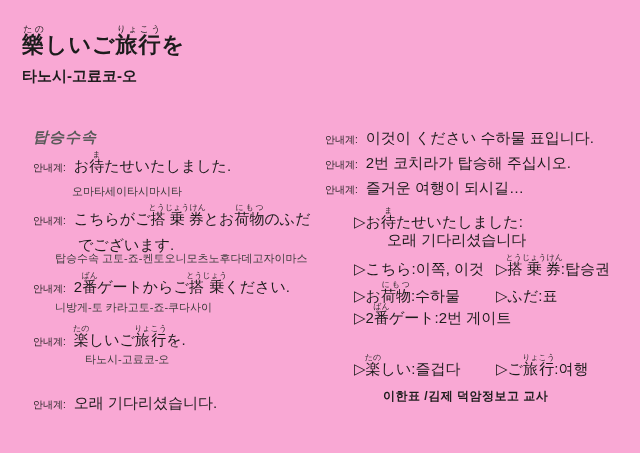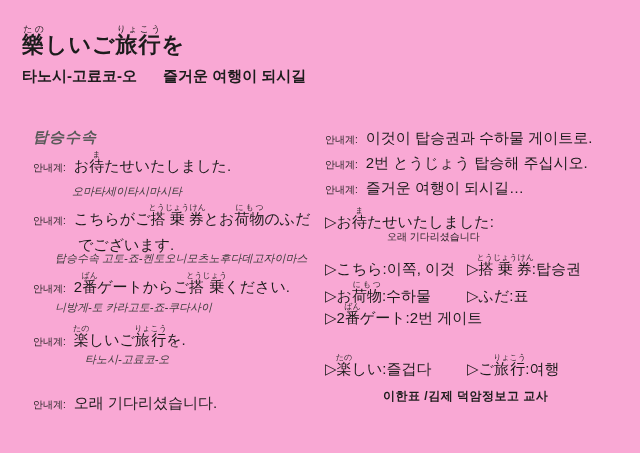--- a/index.html
+++ b/index.html
@@ -11,40 +11,39 @@
   
   .title{font-size:22px;font-weight:bold;letter-spacing:1px;}
   .title rt{font-size:9px;font-weight:normal;letter-spacing:0;}
   .subtitle{font-size:15px;font-weight:bold;}
   
   .section-heading{font-size:15px;font-style:italic;color:#5a5a5a;letter-spacing:1px;font-weight:bold;}
   
   .speaker{font-size:10px;margin-right:8px;}
   .jp{font-size:15px;}
   .jp rt{font-size:8px;font-weight:normal;color:#2a2a2a;}
-  .pron{font-size:11px;color:#3c3c3c;letter-spacing:0;font-style:italic;}
+  .pron{font-size:11px;color:#3c3c3c;letter-spacing:0;}
   
   .trans{font-size:15px;}
-  .vocab{font-size:15px;}
+  .vocab{font-size:15px;margin-left:29px;}
   .vocab rt{font-size:8px;color:#2a2a2a;}
   .vocab-first{display:inline-block;width:142px;}
-  .vocab-sub{font-size:10px;}
+  .vocab-sub{font-size:15px;}
   .credit{font-size:12px;font-weight:600;letter-spacing:0.5px;}
   ruby{ruby-position:over;}
 </style>
 </head>
 <body>
 
 <div class="page">
 
   <div class="abs title" style="left:22px;top:24px">
     <span><ruby>樂<rt>たの</rt></ruby>しいご<ruby>旅行<rt>りょこう</rt></ruby>を</span>
   </div>
   <div class="abs subtitle" style="left:22px;top:67px">타노시-고료코-오</div>
-  <div class="abs subtitle" style="left:163px;top:67px">즐거운 여행이 되시길</div>
 
   <div class="abs section-heading" style="left:33px;top:128px">탑승수속</div>
 
   <div class="abs" style="left:33px;top:150px">
     <span class="speaker">안내계:</span><span class="jp">お<ruby>待<rt>ま</rt></ruby>たせいたしました.</span>
   </div>
   <div class="abs pron" style="left:72px;top:185px">오마타세이타시마시타</div>
 
   <div class="abs" style="left:33px;top:203px">
     <span class="speaker">안내계:</span><span class="jp">こちらがご<ruby>搭乗券<rt>とうじょうけん</rt></ruby>とお<ruby>荷物<rt>にもつ</rt></ruby>のふだ</span>
@@ -60,24 +59,24 @@
   <div class="abs" style="left:33px;top:324px">
     <span class="speaker">안내계:</span><span class="jp"><ruby>楽<rt>たの</rt></ruby>しいご<ruby>旅行<rt>りょこう</rt></ruby>を.</span>
   </div>
   <div class="abs pron" style="left:85px;top:353px">타노시-고료코-오</div>
 
   <div class="abs" style="left:33px;top:394px">
     <span class="speaker">안내계:</span><span class="jp">오래 기다리셨습니다.</span>
   </div>
 
   <div class="abs trans" style="left:325px;top:129px">
-    <span class="speaker">안내계:</span><span>이것이 탑승권과 수하물 게이트로.</span>
+    <span class="speaker">안내계:</span><span>이것이 ください 수하물 표입니다.</span>
   </div>
   <div class="abs trans" style="left:325px;top:154px">
-    <span class="speaker">안내계:</span><span>2번 とうじょう 탑승해 주십시오.</span>
+    <span class="speaker">안내계:</span><span>2번 코치라가 탑승해 주십시오.</span>
   </div>
   <div class="abs trans" style="left:325px;top:179px">
     <span class="speaker">안내계:</span><span>즐거운 여행이 되시길…</span>
   </div>
 
   <div class="abs vocab" style="left:325px;top:206px">
     <span>▷お<ruby>待<rt>ま</rt></ruby>たせいたしました:</span>
   </div>
   <div class="abs vocab-sub" style="left:387px;top:231px">오래 기다리셨습니다</div>
 

